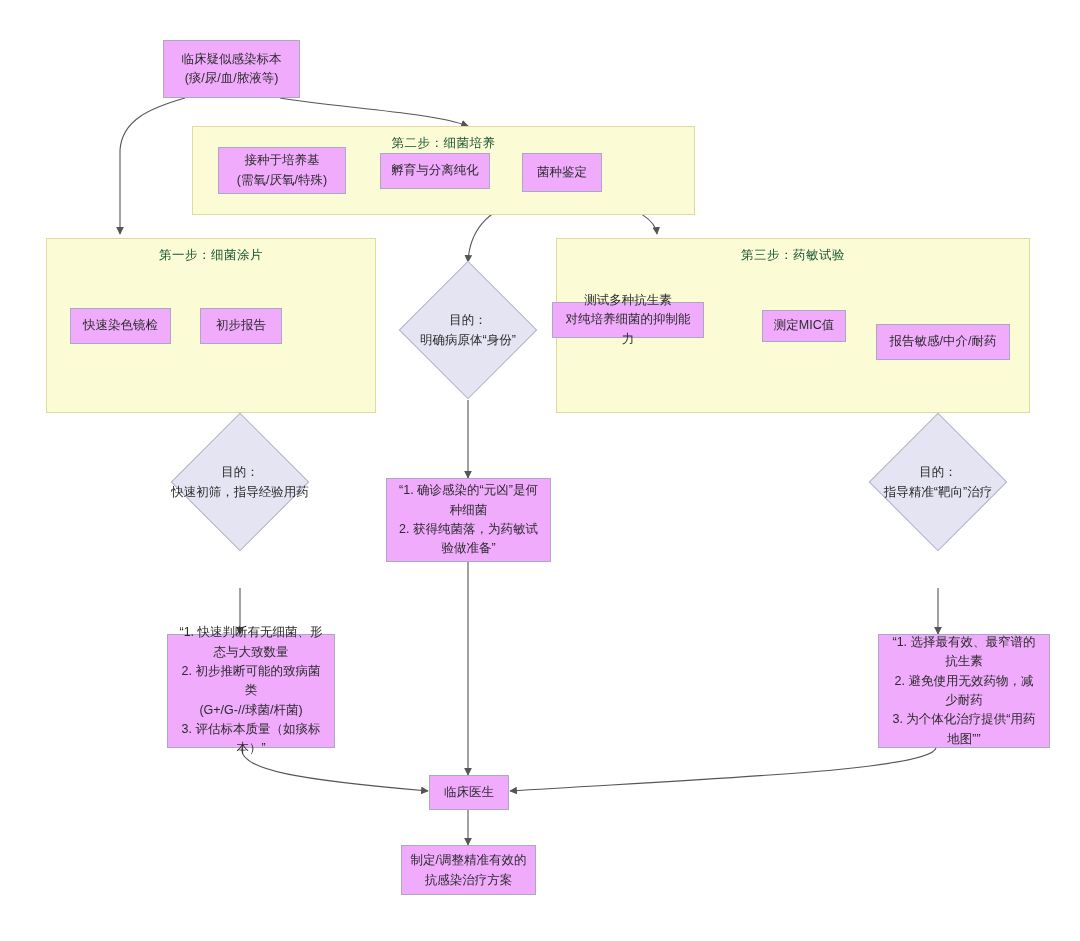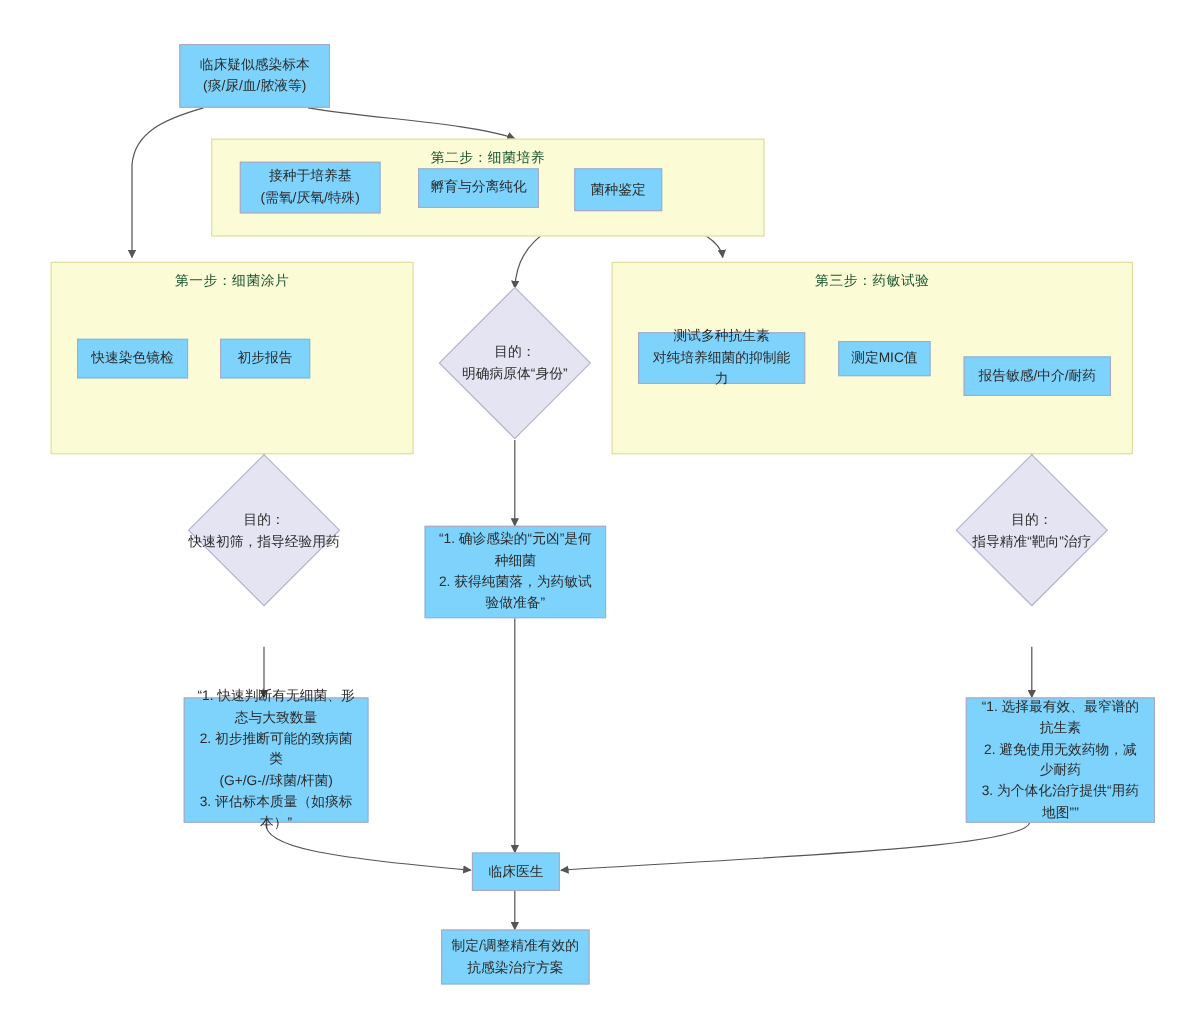--- a/index.html
+++ b/index.html
@@ -5,21 +5,21 @@
   html,body{margin:0;padding:0;background:#ffffff;}
   body{width:1080px;height:941px;position:relative;overflow:hidden;
        font-family:"Liberation Sans","DejaVu Sans",sans-serif;color:#2b2b2b;}
   #canvas{position:absolute;left:0;top:0;width:1080px;height:941px;}
   svg.links{position:absolute;left:0;top:0;width:1080px;height:941px;pointer-events:none;}
 
   .group{position:absolute;background:#fbfbd6;border:1px solid #dcdc9c;box-sizing:border-box;}
   .group-title{position:absolute;left:0;right:0;top:8px;text-align:center;
                font-size:12.5px;color:#14532d;letter-spacing:.5px;}
 
-  .node{position:absolute;background:#7dd3fc;border:1px solid #a9a9c4;box-sizing:border-box;
+  .node{position:absolute;background:#f0abfc;border:1px solid #a9a9c4;box-sizing:border-box;
         display:flex;align-items:center;justify-content:center;text-align:center;
         font-size:12.5px;line-height:1.55;color:#2b2b2b;padding:4px 8px;}
   .node .txt{white-space:pre-line;}
 
   .diamond{position:absolute;}
   .diamond .shape{position:absolute;left:0;top:0;width:100%;height:100%;
                   background:#e4e4f3;border:1px solid #b3b3cb;
                   transform:rotate(45deg);box-sizing:border-box;}
   .diamond .label{position:absolute;left:0;top:0;width:100%;height:100%;
                   display:flex;align-items:center;justify-content:center;text-align:center;
@@ -91,21 +91,21 @@
   <div class="node" style="left:70px;top:308px;width:101px;height:36px;">
     <span class="txt">快速染色镜检</span>
   </div>
   <div class="node" style="left:200px;top:308px;width:82px;height:36px;">
     <span class="txt">初步报告</span>
   </div>
 
   <div class="group" style="left:556px;top:238px;width:474px;height:175px;">
     <div class="group-title">第三步：药敏试验</div>
   </div>
-  <div class="node" style="left:580px;top:302px;width:152px;height:47px;">
+  <div class="node" style="left:552px;top:302px;width:152px;height:36px;">
     <span class="txt">测试多种抗生素
 对纯培养细菌的抑制能力</span>
   </div>
   <div class="node" style="left:762px;top:310px;width:84px;height:32px;">
     <span class="txt">测定MIC值</span>
   </div>
   <div class="node" style="left:876px;top:308px;width:134px;height:36px;margin-top:16px;">
     <span class="txt">报告敏感/中介/耐药</span>
   </div>
 

